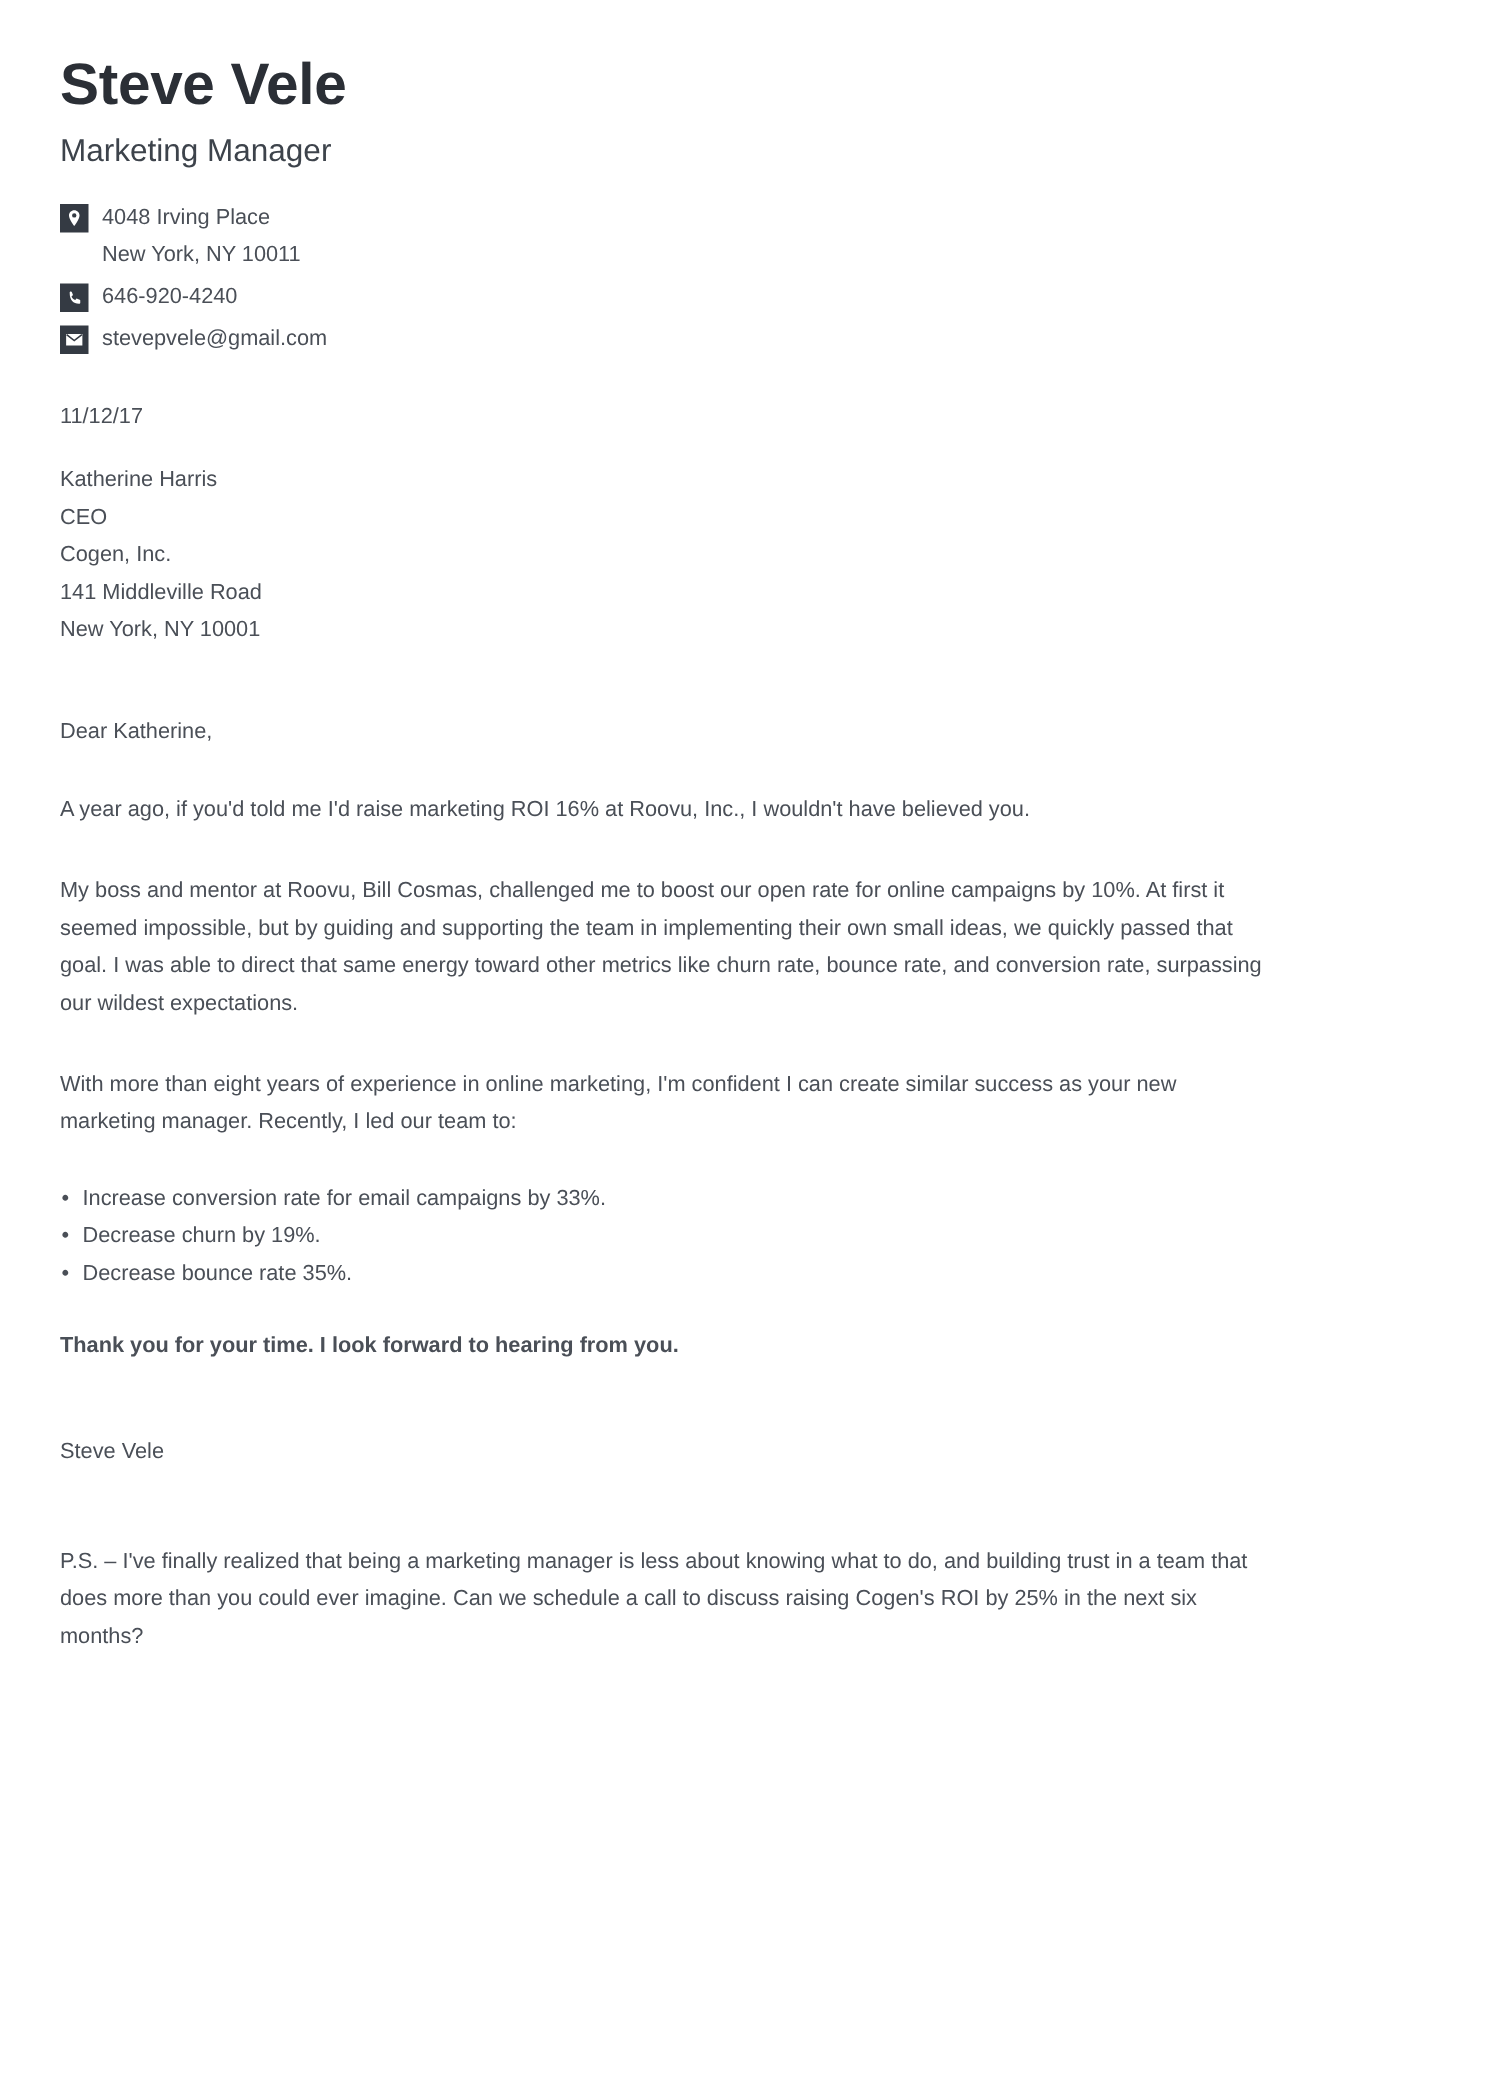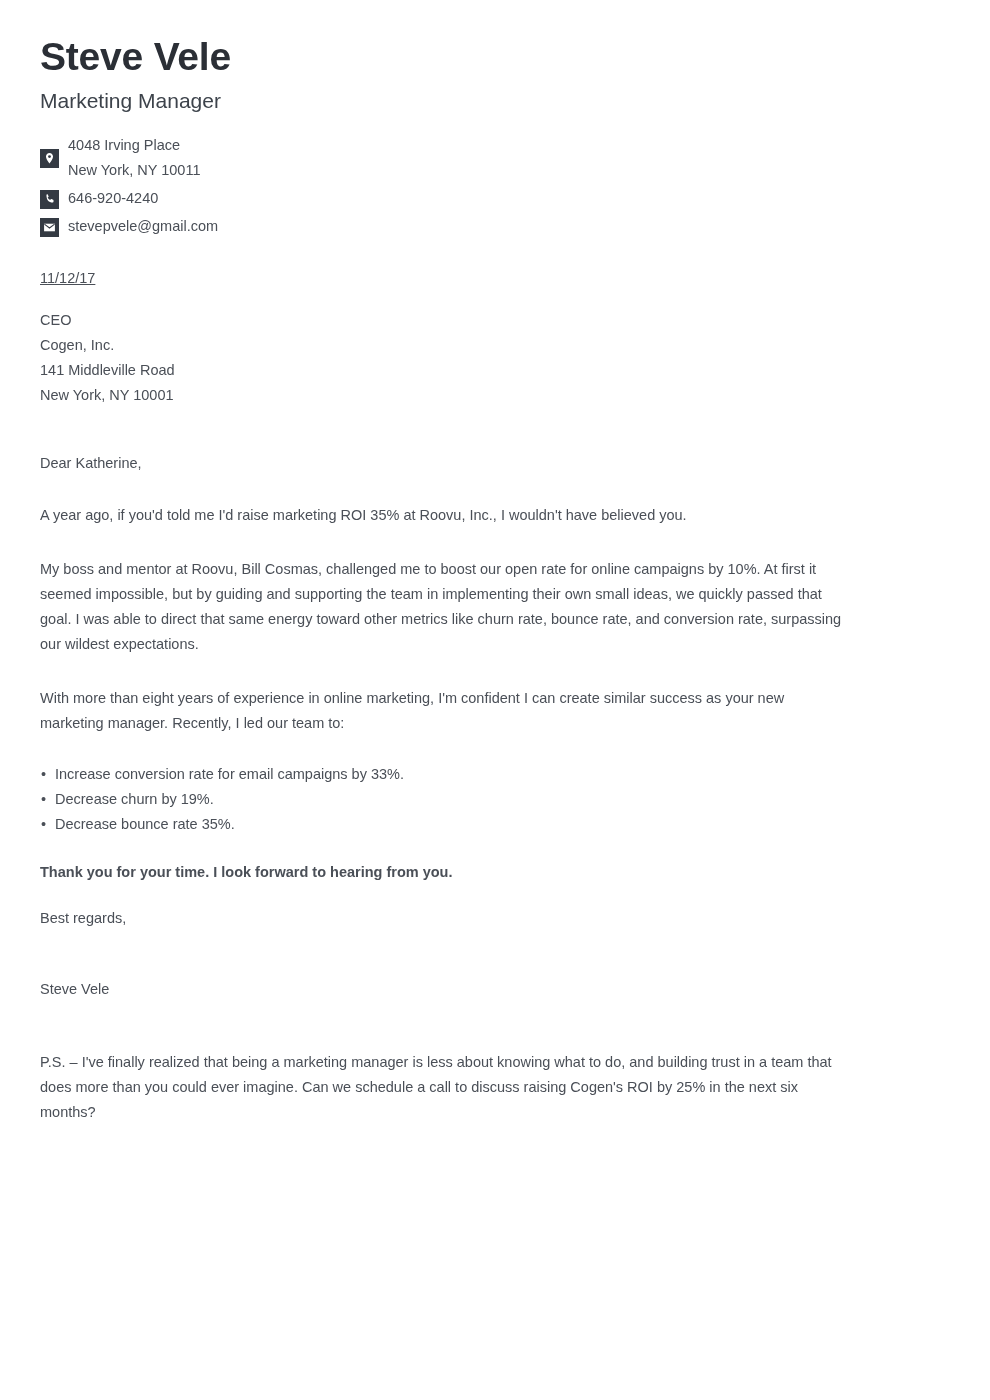--- a/index.html
+++ b/index.html
@@ -45,21 +45,21 @@
   }
 
   
   .contact-list {
     margin: 0;
     padding: 0;
     list-style: none;
   }
   .contact-row {
     display: flex;
-    align-items: center;
+    align-items: flex-start;
     margin-bottom: 7px;
   }
   .contact-icon {
     flex: 0 0 19px;
     width: 19px;
     height: 19px;
     background: #343a43;
     display: flex;
     align-items: center;
     justify-content: center;
@@ -81,21 +81,20 @@
 
   
   .letter {
     margin-top: 31px;
   }
   .date {
     font-size: 14.5px;
     color: #4a4f57;
     line-height: 21px;
     margin: 16px 0 19px 0;
-    text-decoration: underline;
   }
   .recipient {
     margin: 0 0 0 0;
   }
   .recipient-line {
     font-size: 14.5px;
     color: #4a4f57;
     line-height: 25px;
     display: block;
   }
@@ -202,38 +201,38 @@
       </li>
 
     </ul>
   </div>
 
   <div class="letter">
 
     <p class="date">11/12/17</p>
 
     <div class="recipient">
+      <span class="recipient-line">Katherine Harris</span>
       <span class="recipient-line">CEO</span>
       <span class="recipient-line">Cogen, Inc.</span>
       <span class="recipient-line">141 Middleville Road</span>
       <span class="recipient-line">New York, NY 10001</span>
     </div>
 
     <p class="salutation">Dear Katherine,</p>
 
-    <p class="para">A year ago, if you'd told me I'd raise marketing ROI 35% at Roovu, Inc., I wouldn't have believed you.</p>
+    <p class="para">A year ago, if you'd told me I'd raise marketing ROI 16% at Roovu, Inc., I wouldn't have believed you.</p>
     <p class="para">My boss and mentor at Roovu, Bill Cosmas, challenged me to boost our open rate for online campaigns by 10%. At first it seemed impossible, but by guiding and supporting the team in implementing their own small ideas, we quickly passed that goal. I was able to direct that same energy toward other metrics like churn rate, bounce rate, and conversion rate, surpassing our wildest expectations.</p>
     <p class="para">With more than eight years of experience in online marketing, I'm confident I can create similar success as your new marketing manager. Recently, I led our team to:</p>
 
     <ul class="bullets">
       <li class="bullet-item">Increase conversion rate for email campaigns by 33%.</li>
       <li class="bullet-item">Decrease churn by 19%.</li>
       <li class="bullet-item">Decrease bounce rate 35%.</li>
     </ul>
 
     <p class="closing">Thank you for your time. I look forward to hearing from you.</p>
-    <p class="signoff">Best regards,</p>
     <p class="signature-name">Steve Vele</p>
     <p class="postscript">P.S. – I've finally realized that being a marketing manager is less about knowing what to do, and building trust in a team that does more than you could ever imagine. Can we schedule a call to discuss raising Cogen's ROI by 25% in the next six months?</p>
 
   </div>
 
 </div>
 
 </body></html>

